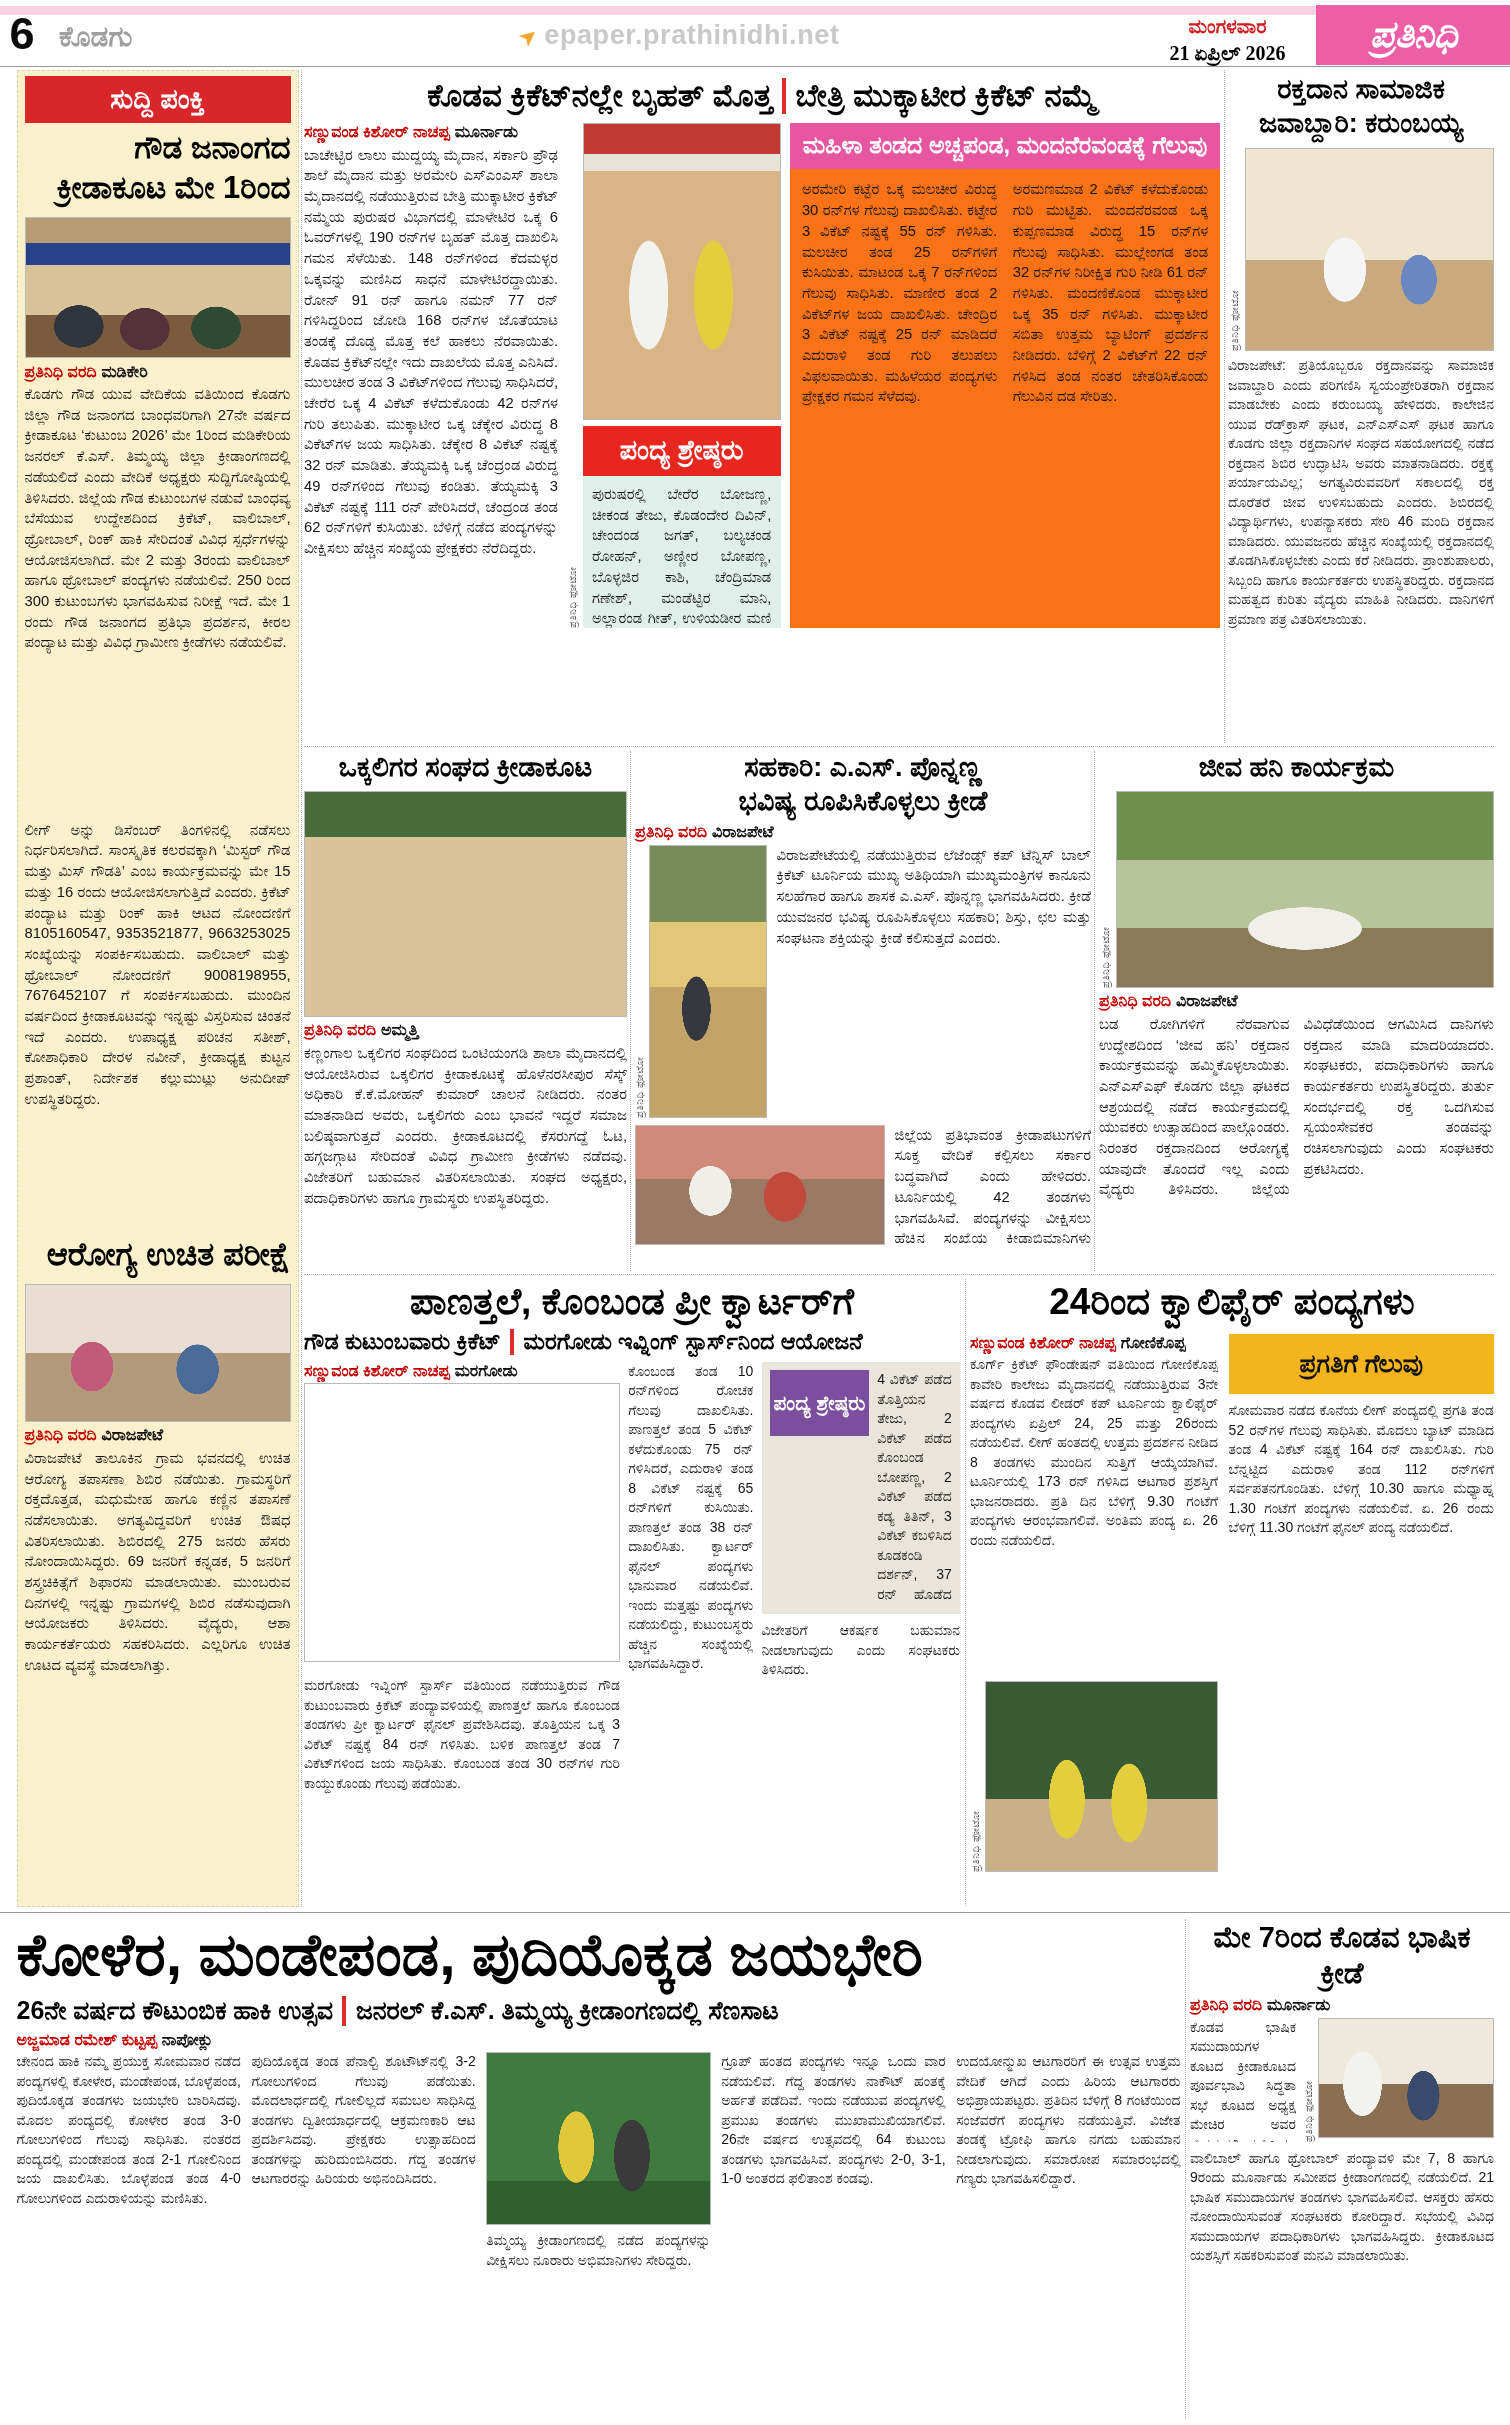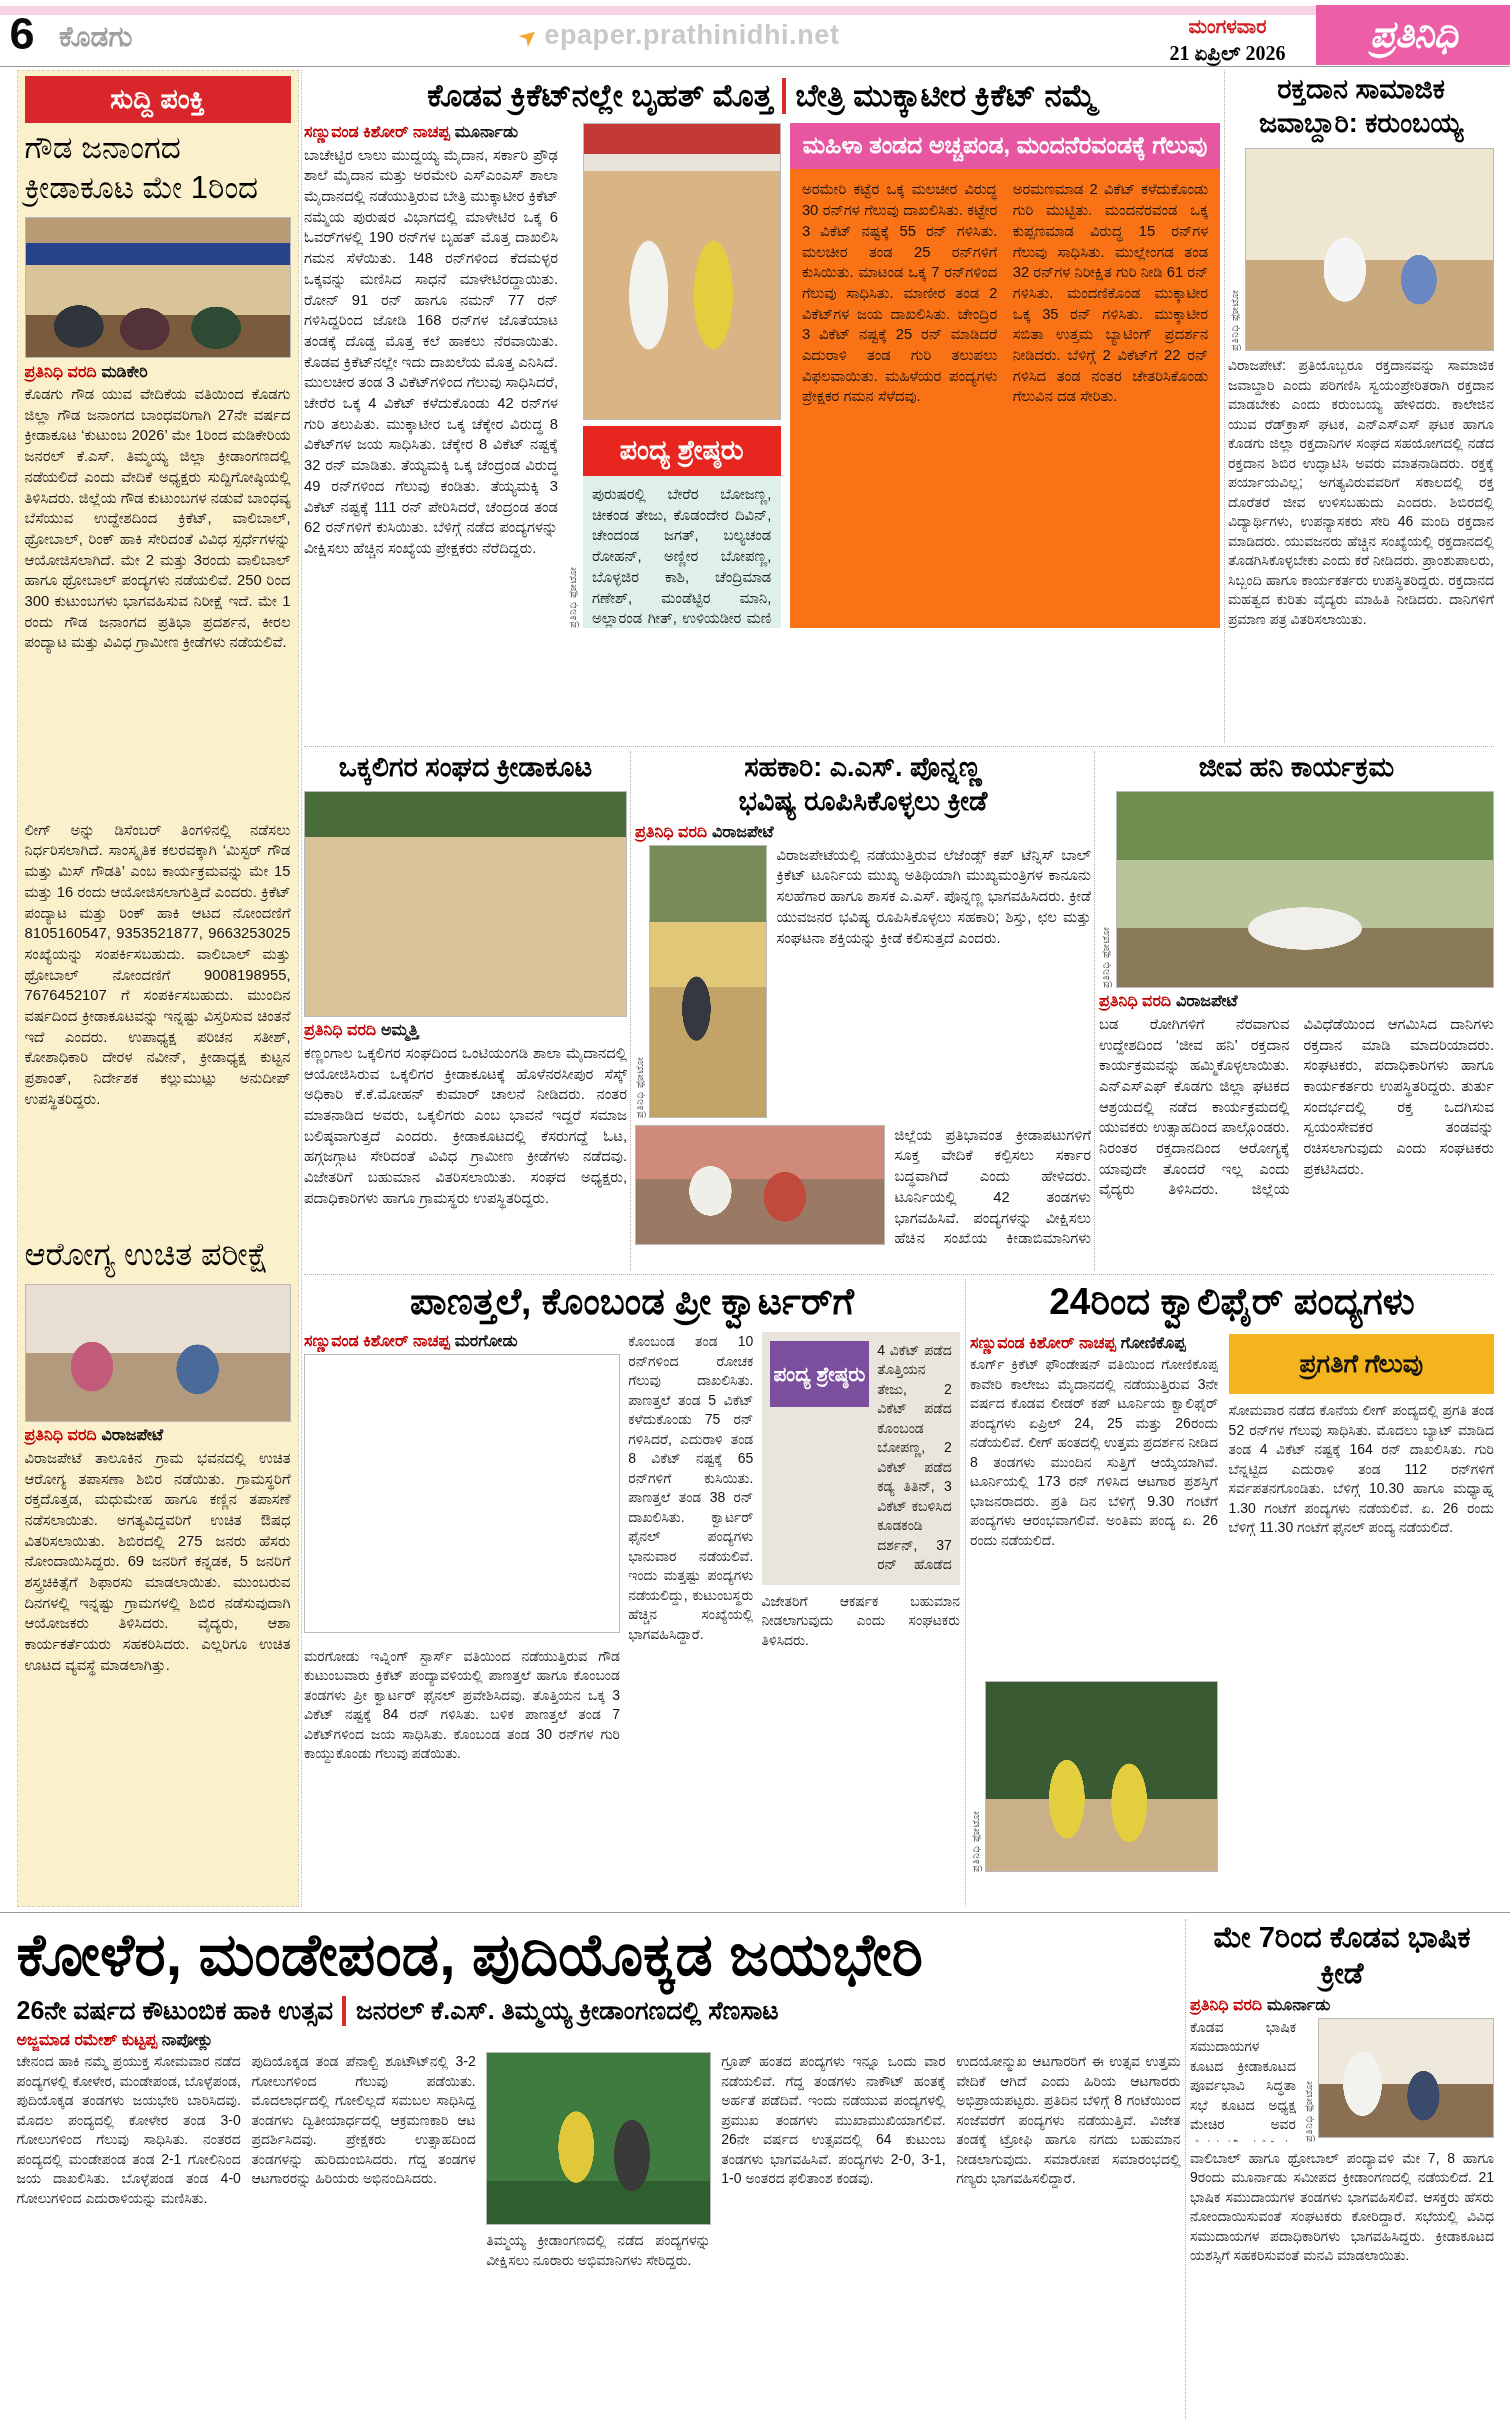--- a/index.html
+++ b/index.html
@@ -33,21 +33,21 @@
         height:100%;display:flex;align-items:center;}
   .vcapbox{position:absolute;left:-15.3px;top:0;height:100%;}
   .vline{position:absolute;width:0;border-left:1.2px dotted #b5ad9e;}
   .hline{position:absolute;height:0;border-top:1.2px dotted #b5ad9e;}
   .sec{position:absolute;}
   
   #leftcol{left:16.5px;top:70px;width:282px;height:1837px;background:#fbf0cc;border:0.6px dashed #d8cfb6;
            box-sizing:border-box;padding:3.5px 7px;}
   .redbanner{background:#d9262b;color:#fff;font-size:27px;font-weight:800;text-align:center;
              padding:8.3px 0;margin:1.2px 0 4.7px 0;}
-  .lefthead{font-size:31px;font-weight:400;line-height:1.3;text-align:left;color:#000;margin:3.5px 0 8.3px 0;}
+  .lefthead{font-size:31px;font-weight:700;line-height:1.3;text-align:right;color:#000;margin:3.5px 0 8.3px 0;}
   
   .redbox{background:#e7261f;color:#fff;font-size:27px;font-weight:800;text-align:center;padding:9.4px 0;}
   .cyanbox{background:#dff0ea;padding:8.3px 9.4px;}
   .pinkhead{background:#e757a1;color:#fff;font-size:23.6px;font-weight:700;text-align:center;padding:9.4px 4.7px;}
   .pinkbody{background:#f97316;padding:10.6px 11.8px;column-count:2;column-gap:15.3px;height:100%;box-sizing:border-box;}
   .purplebox{float:left;width:99px;height:66px;background:#7b4f9d;color:#fff;font-size:20px;font-weight:800;
              display:flex;align-items:center;justify-content:center;text-align:center;margin:0 8.3px 3.5px 0;line-height:1.3;}
   .beige{background:#e9e5dc;padding:8.3px;box-sizing:border-box;}
   .yellowbox{background:#f3b41e;color:#111;font-size:25px;font-weight:800;text-align:center;padding:15.3px 0;margin-bottom:7px;}
   
@@ -193,20 +193,25 @@
           <span class="vcap">ಪ್ರತಿನಿಧಿ ಫೋಟೋ</span>
         </div>
       <div class="photo ph-white-group" style="height:195px;"></div>
     </div>
     <div class="byline"><span class="by-red">ಪ್ರತಿನಿಧಿ ವರದಿ</span><span class="by-place">ವಿರಾಜಪೇಟೆ</span></div>
     <div class="body" style="height:224px;column-count:2;column-gap:14px;">ಬಡ ರೋಗಿಗಳಿಗೆ ನೆರವಾಗುವ ಉದ್ದೇಶದಿಂದ ‘ಜೀವ ಹನಿ’ ರಕ್ತದಾನ ಕಾರ್ಯಕ್ರಮವನ್ನು ಹಮ್ಮಿಕೊಳ್ಳಲಾಯಿತು. ಎನ್‌ಎಸ್‌ಎಫ್ ಕೊಡಗು ಜಿಲ್ಲಾ ಘಟಕದ ಆಶ್ರಯದಲ್ಲಿ ನಡೆದ ಕಾರ್ಯಕ್ರಮದಲ್ಲಿ ಯುವಕರು ಉತ್ಸಾಹದಿಂದ ಪಾಲ್ಗೊಂಡರು. ನಿರಂತರ ರಕ್ತದಾನದಿಂದ ಆರೋಗ್ಯಕ್ಕೆ ಯಾವುದೇ ತೊಂದರೆ ಇಲ್ಲ ಎಂದು ವೈದ್ಯರು ತಿಳಿಸಿದರು. ಜಿಲ್ಲೆಯ ವಿವಿಧೆಡೆಯಿಂದ ಆಗಮಿಸಿದ ದಾನಿಗಳು ರಕ್ತದಾನ ಮಾಡಿ ಮಾದರಿಯಾದರು. ಸಂಘಟಕರು, ಪದಾಧಿಕಾರಿಗಳು ಹಾಗೂ ಕಾರ್ಯಕರ್ತರು ಉಪಸ್ಥಿತರಿದ್ದರು. ತುರ್ತು ಸಂದರ್ಭದಲ್ಲಿ ರಕ್ತ ಒದಗಿಸುವ ಸ್ವಯಂಸೇವಕರ ತಂಡವನ್ನು ರಚಿಸಲಾಗುವುದು ಎಂದು ಸಂಘಟಕರು ಪ್ರಕಟಿಸಿದರು.</div>
   </section>
 
   <section class="sec" style="left:304px;top:1279px;width:656px;height:627px;">
     <div class="h1" style="font-size:37px;">ಪಾಣತ್ತಲೆ, ಕೊಂಬಂಡ ಪ್ರೀ ಕ್ವಾರ್ಟರ್‌ಗೆ</div>
+    <div class="kicker" style="font-size:22.4px;margin-top:3.5px;justify-content:flex-start;">
+      <span>ಗೌಡ ಕುಟುಂಬವಾರು ಕ್ರಿಕೆಟ್</span>
+      <span class="kpipe"></span>
+      <span>ಮರಗೋಡು ಇವ್ನಿಂಗ್ ಸ್ಟಾರ್ಸ್‌ನಿಂದ ಆಯೋಜನೆ</span>
+    </div>
     <div style="display:flex;gap:8.3px;margin-top:7px;height:507px;">
       <div style="width:316px;flex:none;">
         <div class="byline" style="margin-top:0;"><span class="by-red">ಸಣ್ಣುವಂಡ ಕಿಶೋರ್ ನಾಚಪ್ಪ</span><span class="by-place">ಮರಗೋಡು</span></div>
         <div class="photo ph-pitch" style="height:277px;"></div>
         <div class="body small" style="height:195px;margin-top:14px;">ಮರಗೋಡು ಇವ್ನಿಂಗ್ ಸ್ಟಾರ್ಸ್ ವತಿಯಿಂದ ನಡೆಯುತ್ತಿರುವ ಗೌಡ ಕುಟುಂಬವಾರು ಕ್ರಿಕೆಟ್ ಪಂದ್ಯಾವಳಿಯಲ್ಲಿ ಪಾಣತ್ತಲೆ ಹಾಗೂ ಕೊಂಬಂಡ ತಂಡಗಳು ಪ್ರೀ ಕ್ವಾರ್ಟರ್ ಫೈನಲ್ ಪ್ರವೇಶಿಸಿದವು. ತೊತ್ತಿಯನ ಒಕ್ಕ 3 ವಿಕೆಟ್ ನಷ್ಟಕ್ಕೆ 84 ರನ್ ಗಳಿಸಿತು. ಬಳಿಕ ಪಾಣತ್ತಲೆ ತಂಡ 7 ವಿಕೆಟ್‌ಗಳಿಂದ ಜಯ ಸಾಧಿಸಿತು. ಕೊಂಬಂಡ ತಂಡ 30 ರನ್‌ಗಳ ಗುರಿ ಕಾಯ್ದುಕೊಂಡು ಗೆಲುವು ಪಡೆಯಿತು.</div>
       </div>
       <div class="body small" style="width:125px;flex:none;height:507px;">ಕೊಂಬಂಡ ತಂಡ 10 ರನ್‌ಗಳಿಂದ ರೋಚಕ ಗೆಲುವು ದಾಖಲಿಸಿತು. ಪಾಣತ್ತಲೆ ತಂಡ 5 ವಿಕೆಟ್ ಕಳೆದುಕೊಂಡು 75 ರನ್ ಗಳಿಸಿದರೆ, ಎದುರಾಳಿ ತಂಡ 8 ವಿಕೆಟ್ ನಷ್ಟಕ್ಕೆ 65 ರನ್‌ಗಳಿಗೆ ಕುಸಿಯಿತು. ಪಾಣತ್ತಲೆ ತಂಡ 38 ರನ್ ದಾಖಲಿಸಿತು. ಕ್ವಾರ್ಟರ್ ಫೈನಲ್ ಪಂದ್ಯಗಳು ಭಾನುವಾರ ನಡೆಯಲಿವೆ. ಇಂದು ಮತ್ತಷ್ಟು ಪಂದ್ಯಗಳು ನಡೆಯಲಿದ್ದು, ಕುಟುಂಬಸ್ಥರು ಹೆಚ್ಚಿನ ಸಂಖ್ಯೆಯಲ್ಲಿ ಭಾಗವಹಿಸಿದ್ದಾರೆ.</div>
       <div style="flex:1;">
         <div class="beige">
           <div class="purplebox">ಪಂದ್ಯ ಶ್ರೇಷ್ಠರು</div>

